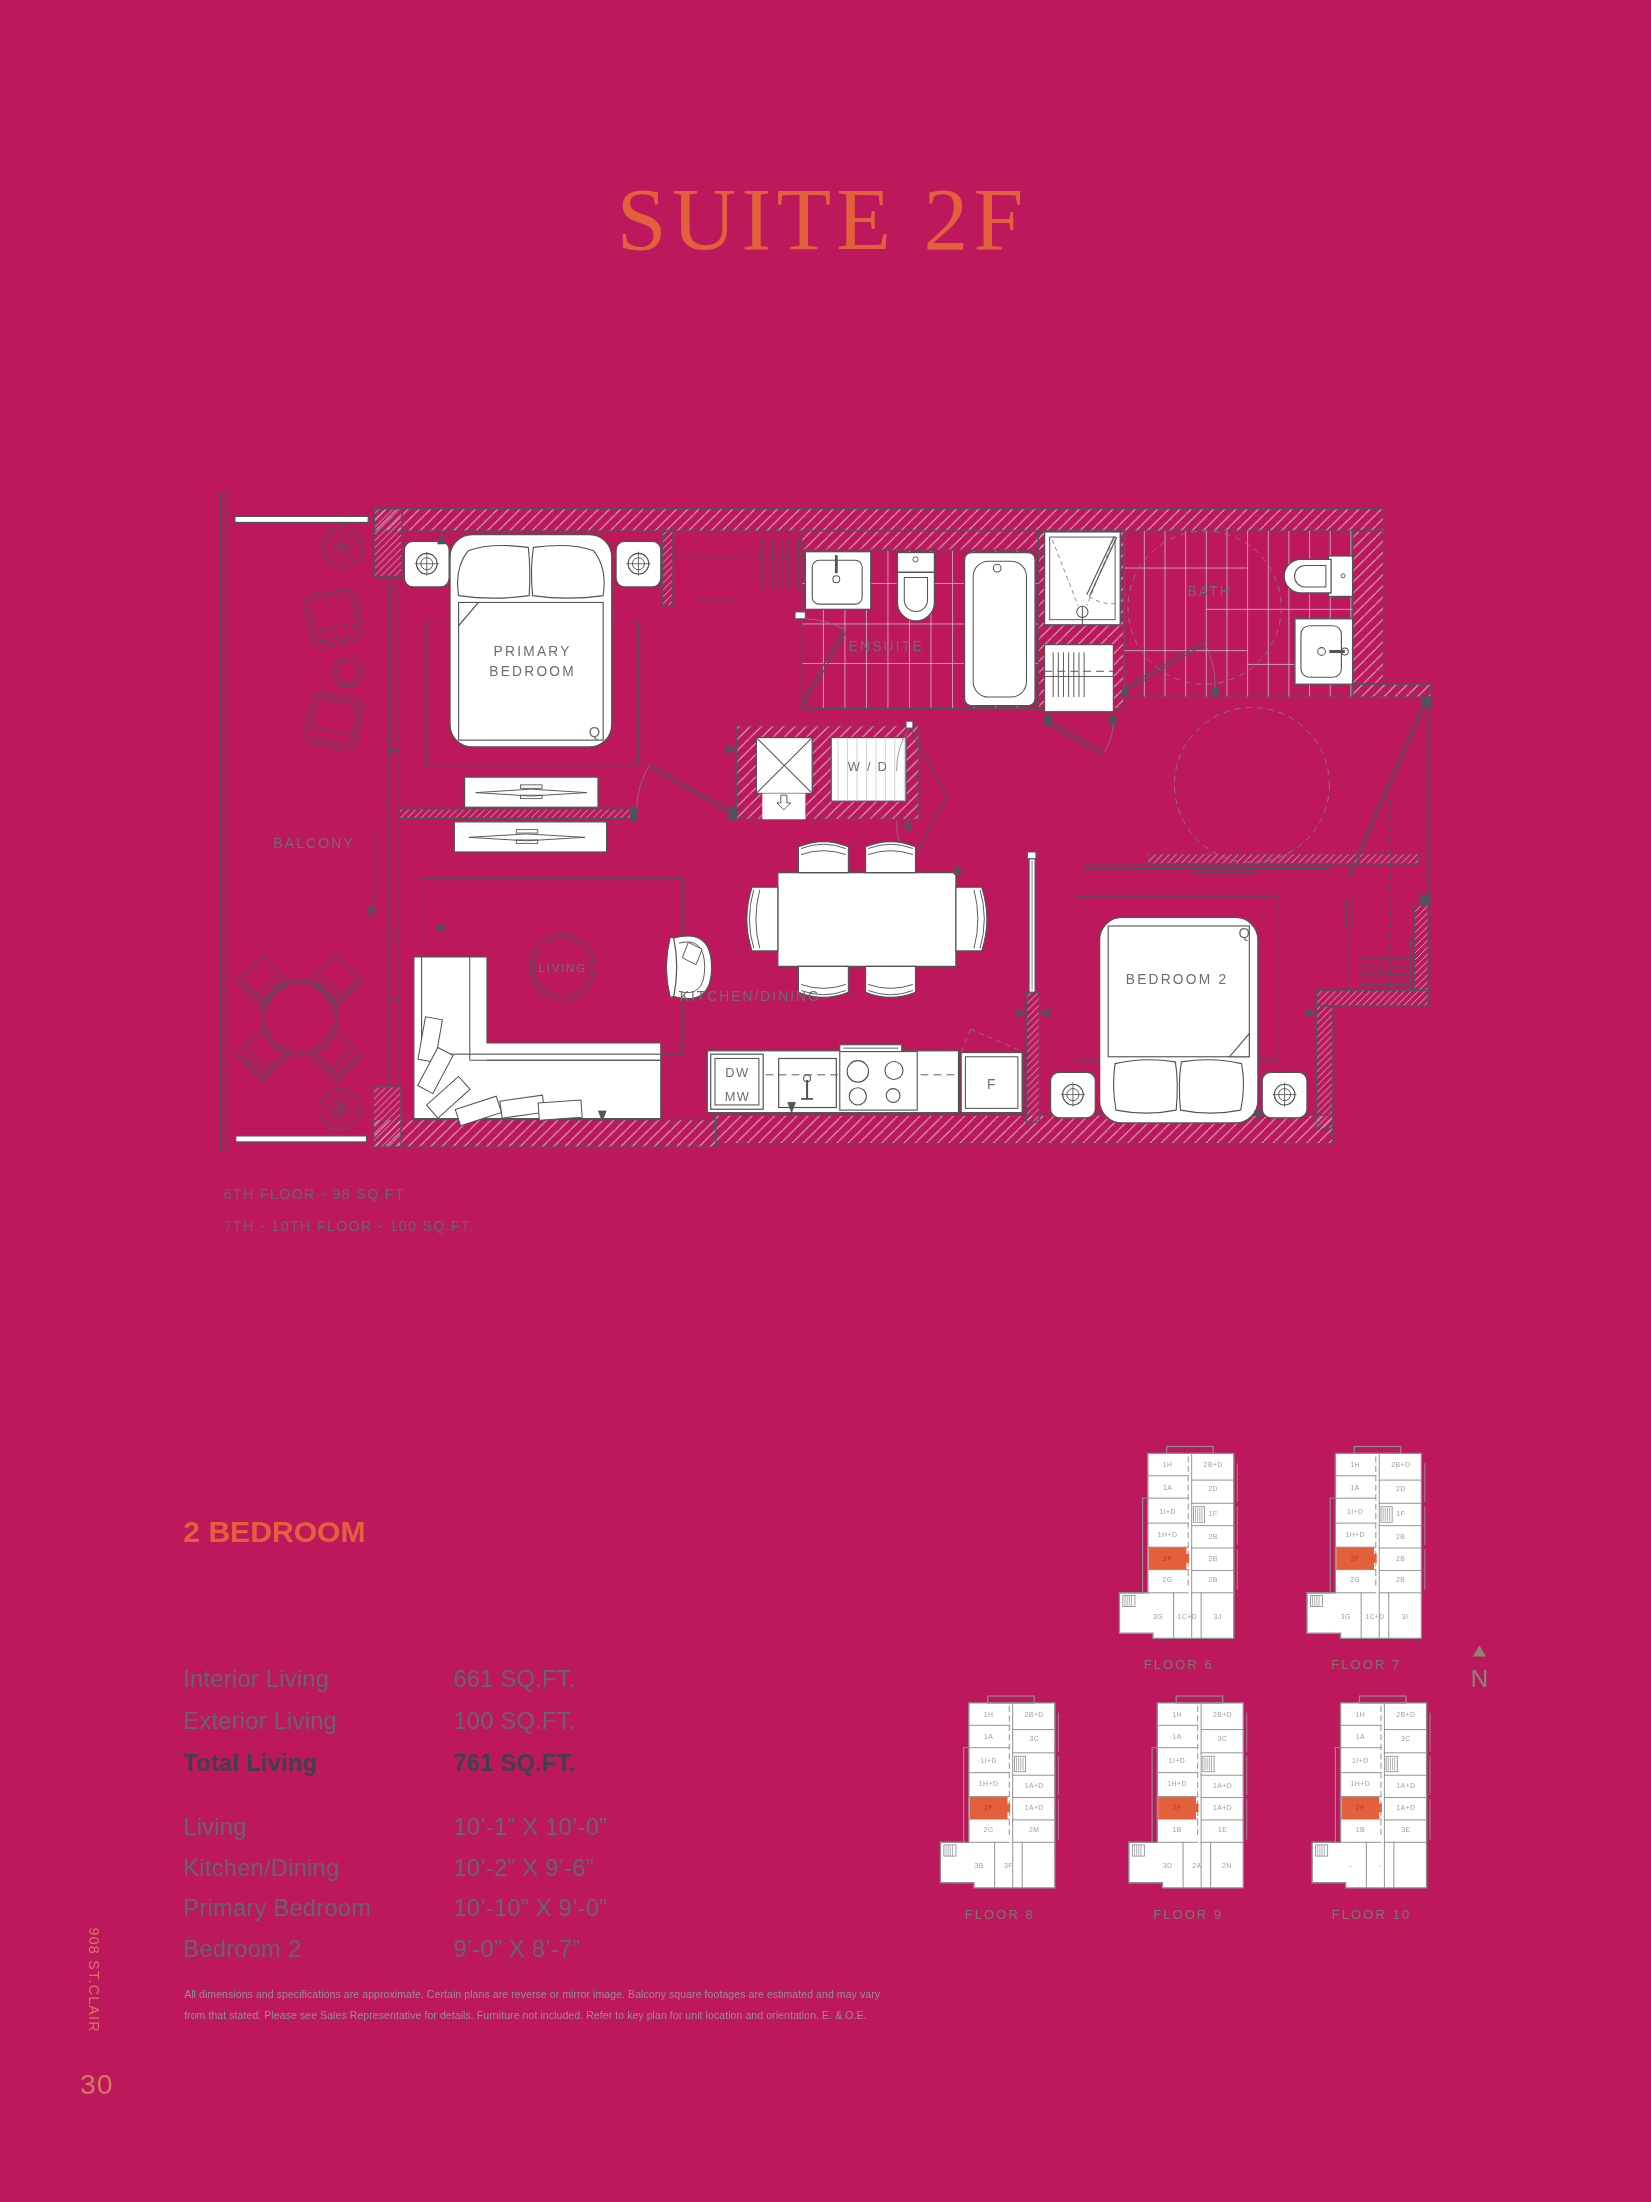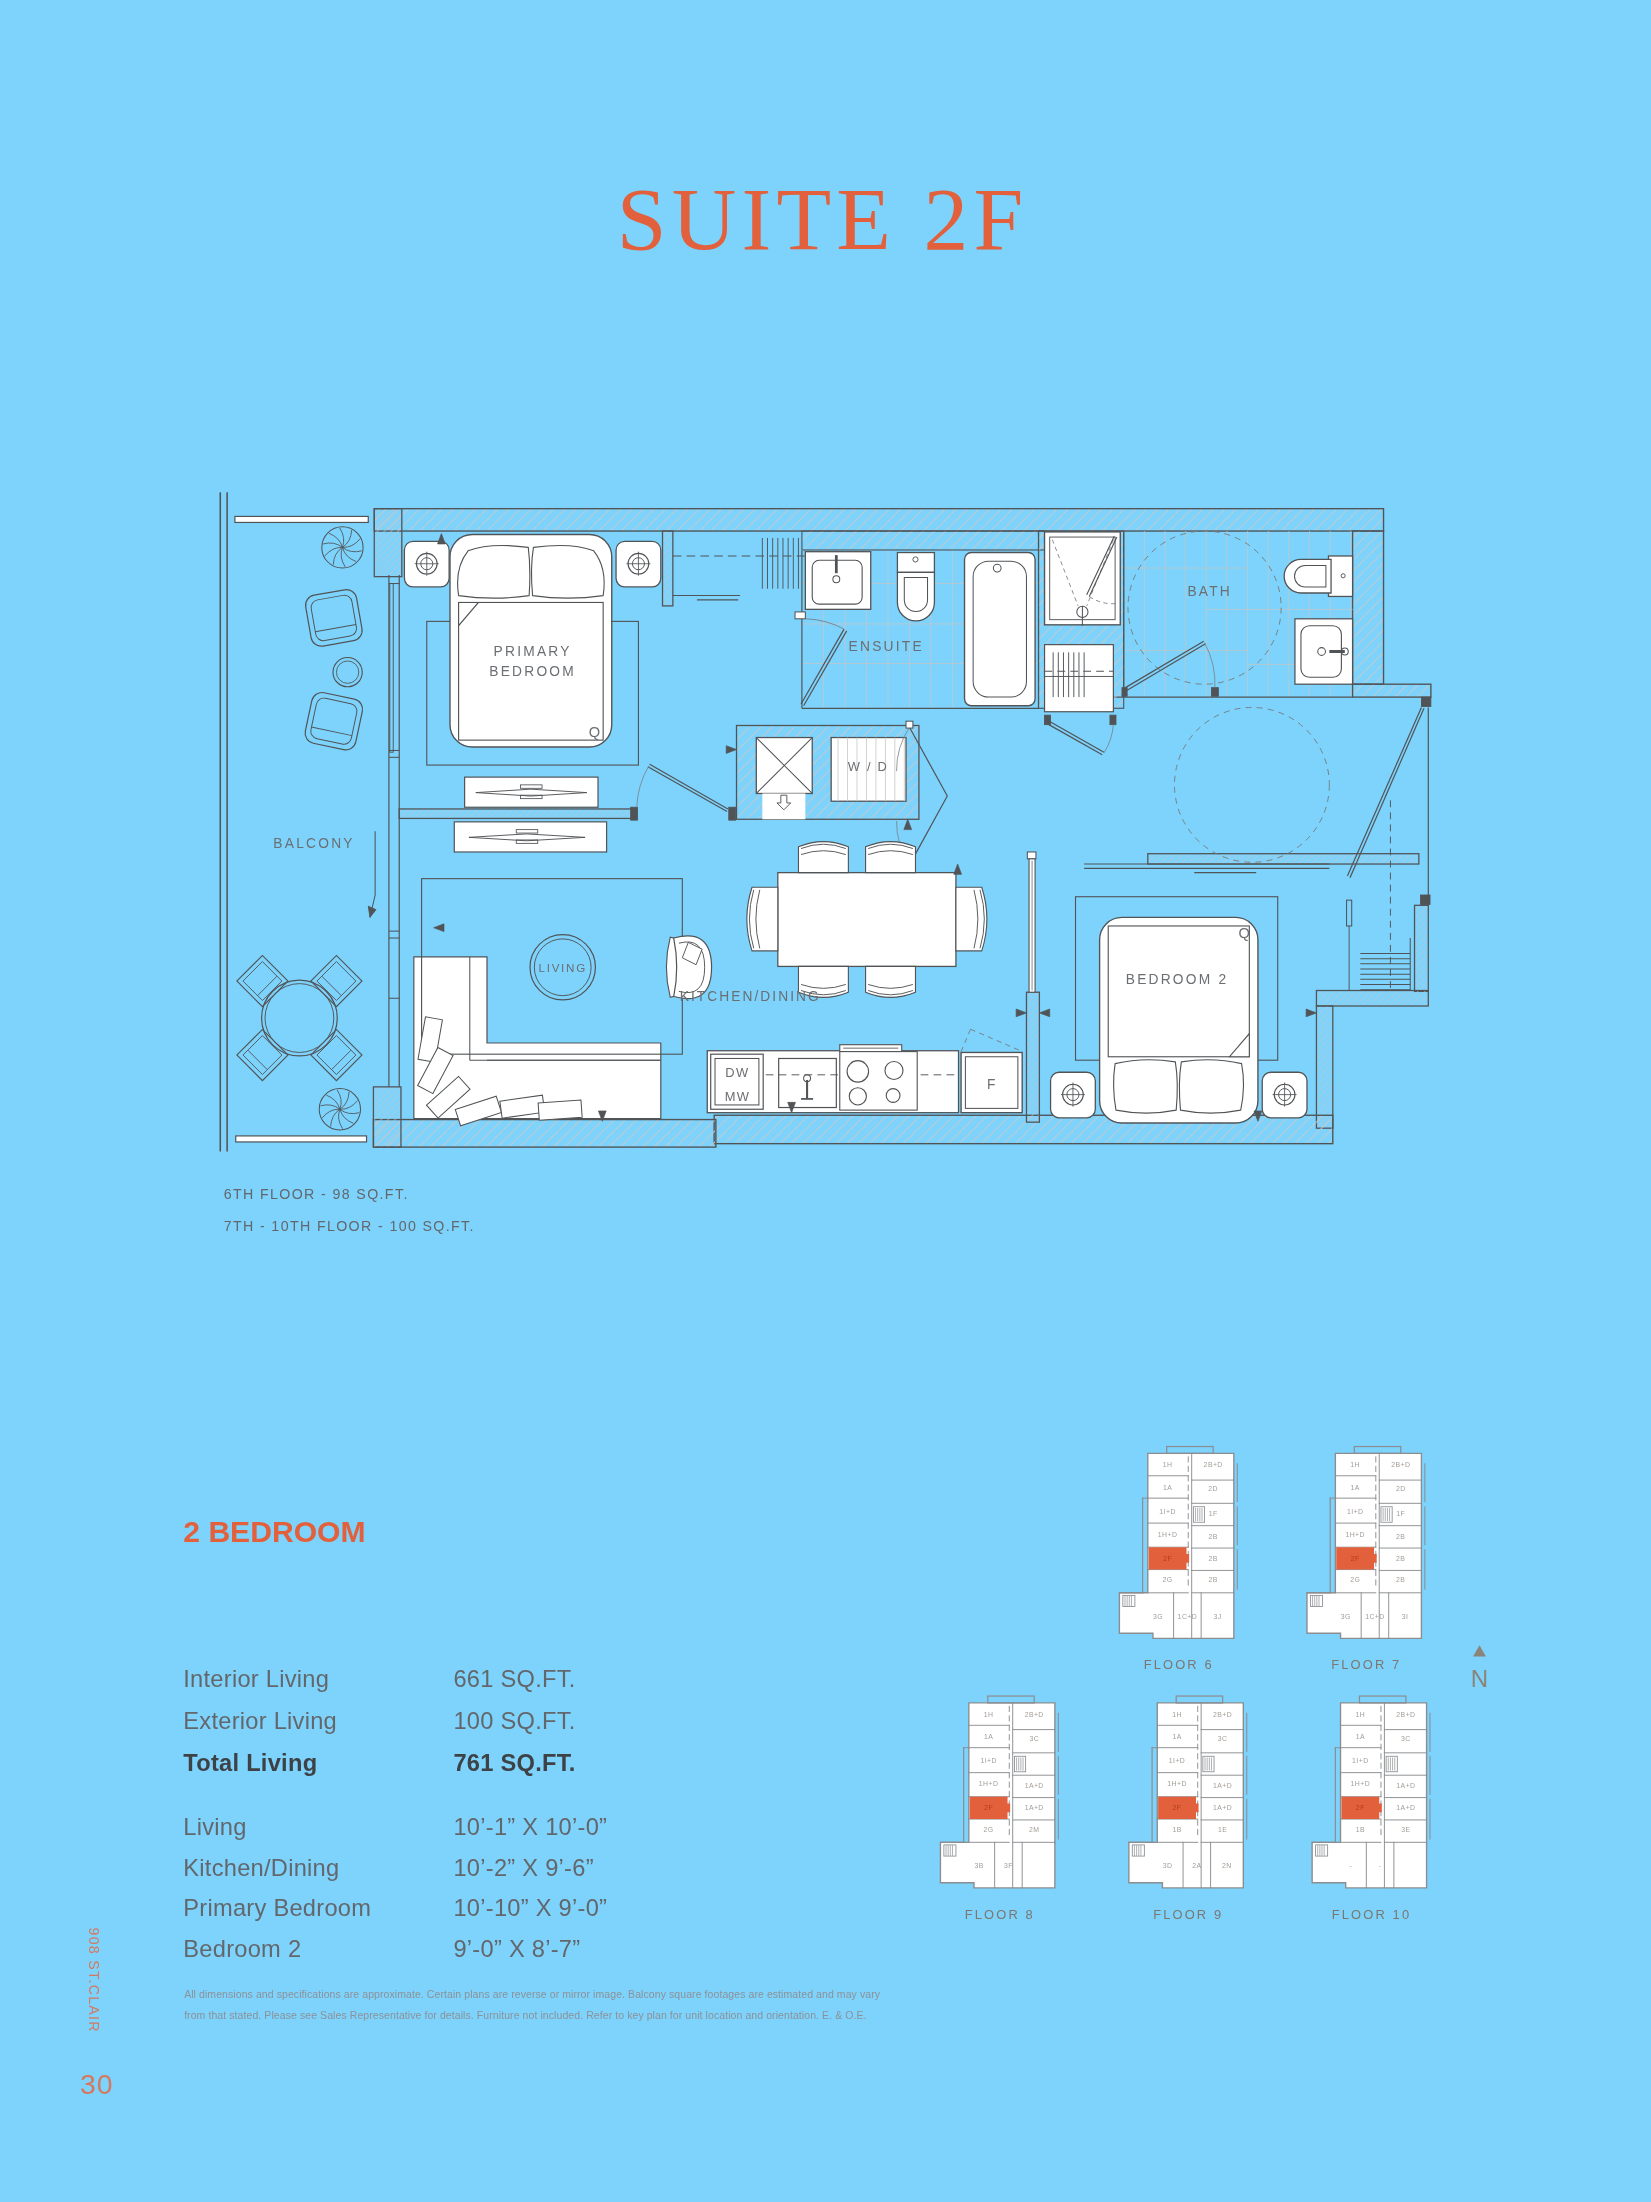--- a/index.html
+++ b/index.html
@@ -1,15 +1,15 @@
 <!DOCTYPE html>
 <html style="font-size:13.8px"><head><meta charset="utf-8">
 <style>
 html,body{margin:0;padding:0;background:#ffffff;}
-#page{position:relative;width:1652px;height:2203px;background:#7dd3fc;overflow:hidden;}
+#page{position:relative;width:1652px;height:2203px;background:#be185d;overflow:hidden;}
 </style></head><body>
 <div id="page">
 <svg width="1652" height="2203" viewBox="0 0 1920 2560">
 <defs>
 <pattern id="hatch" patternUnits="userSpaceOnUse" width="13" height="13">
   <line x1="0" y1="13" x2="13" y2="0" stroke="#c6c8ca" stroke-width="1.1"></line>
 </pattern>
 <pattern id="hatch2" patternUnits="userSpaceOnUse" width="8" height="8">
   <line x1="0" y1="8" x2="8" y2="0" stroke="#c2c4c6" stroke-width="1"></line>
 </pattern>

